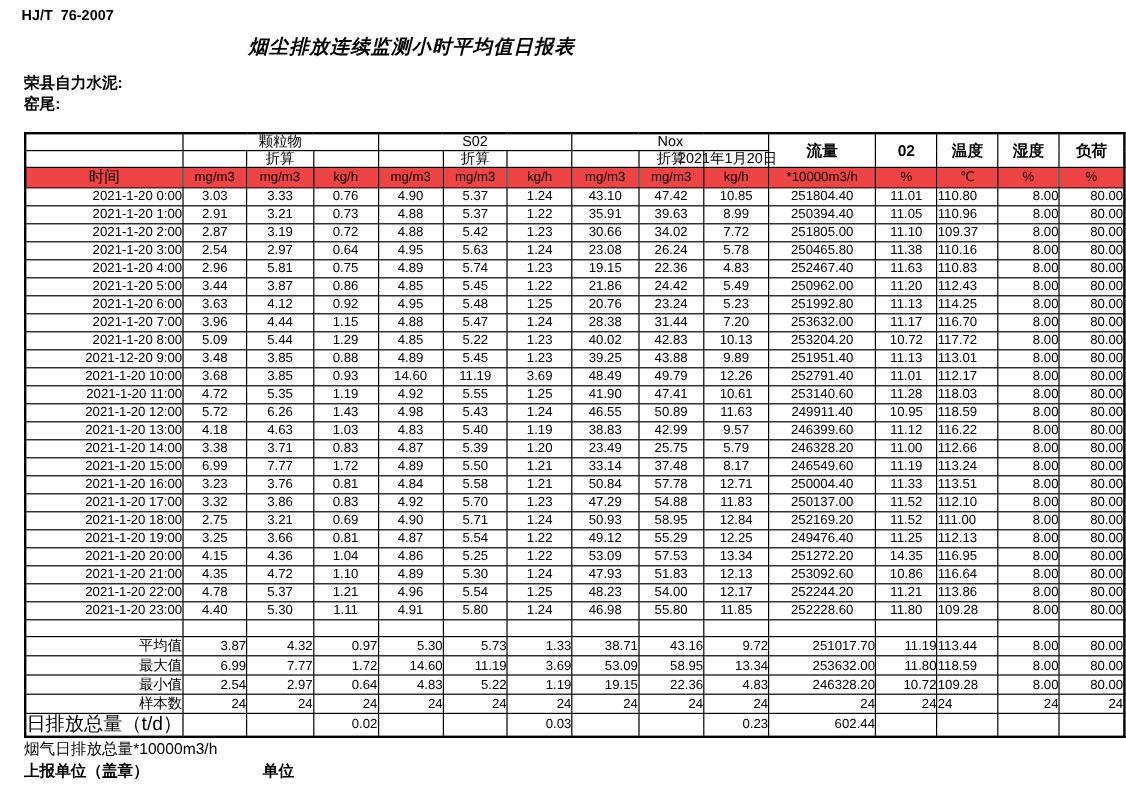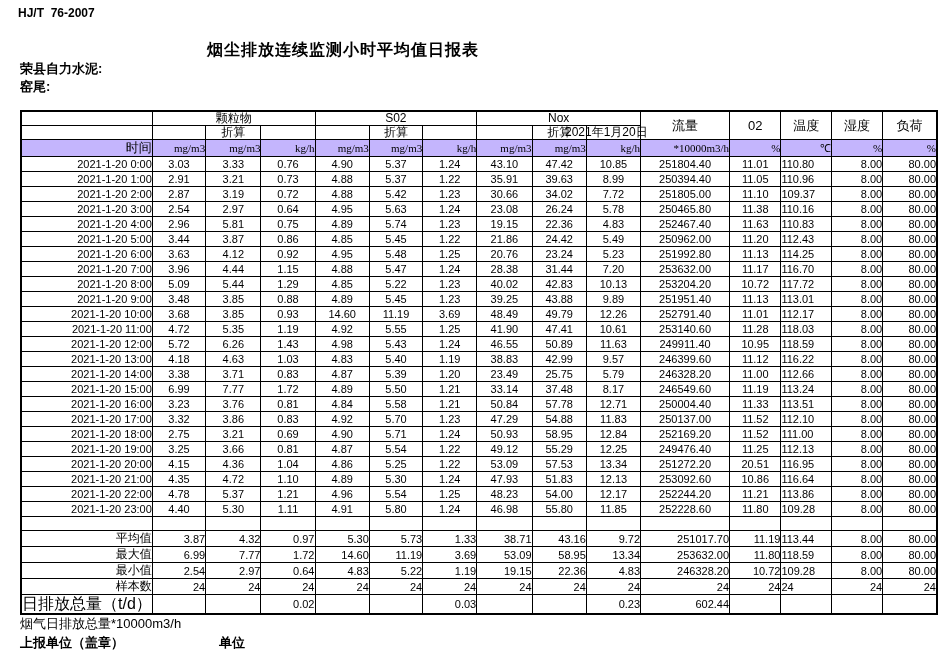--- a/index.html
+++ b/index.html
@@ -5,21 +5,21 @@
   html, body {
     margin: 0; padding: 0;
     width: 938px; height: 654px;
     background: #ffffff;
     overflow: hidden;
     font-family: "Liberation Sans", "DejaVu Sans", sans-serif;
     color: #000;
   }
   .abs { position: absolute; white-space: pre; }
   #std-code   { left: 18px;  top: 6px;  font-size: 12px; font-weight: bold; }
-  #doc-title  { left: 207px; top: 40px; font-size: 16px; font-weight: bold; letter-spacing: 1px; }
+  #doc-title  { left: 207px; top: 29px; font-size: 16px; font-weight: bold; letter-spacing: 1px; font-style: italic; }
   #company    { left: 20px;  top: 60px; font-size: 13px; font-weight: bold; }
   #location   { left: 20px;  top: 78px; font-size: 13px; font-weight: bold; }
   #date       { left: 565px; top: 84px; font-size: 12px; margin-top: 40px; }
   #footer-note        { left: 20px;  top: 615px; font-size: 13px; font-weight: normal; }
   #footer-reportunit  { left: 20px;  top: 634px; font-size: 13px; font-weight: bold; }
   #footer-unit        { left: 219px; top: 634px; font-size: 13px; font-weight: bold; }
 
   #report-table {
     position: absolute;
     left: 20px; top: 110px;
@@ -30,23 +30,23 @@
   #report-table td, #report-table th {
     border: 1px solid #000;
     padding: 0;
     font-weight: normal;
     overflow: hidden;
     white-space: nowrap;
     line-height: 1.1;
   }
   tr.hrow1 td, tr.hrow1 th { height: 13px; font-size: 12px; text-align: center; }
   tr.hrow2 td, tr.hrow2 th { height: 13px; font-size: 12px; text-align: center; margin-left: 44px; }
-  tr.hrow3 td, tr.hrow3 th { height: 16px; font-size: 11px; text-align: right; background: #c4b5fd; font-family: Liberation Serif, serif; }
+  tr.hrow3 td, tr.hrow3 th { height: 16px; font-size: 11px; text-align: center; background: #ef4444; }
   tr.hrow3 th.time-h { font-size: 13px; }
-  #report-table .merged-v { font-size: 13px; }
+  #report-table .merged-v { font-size: 13px; font-weight: bold; }
 
   tr.data-row td { height: 14px; font-size: 11px; }
   tr.spacer-row td { height: 13px; }
   tr.summary-row td { height: 15px; font-size: 11px; }
 
   td.c-time { text-align: right; padding-right: 3px; }
   td.c-num  { text-align: center; }
   td.c-flow { text-align: center; }
   td.c-o2   { text-align: center; }
   td.c-temp { text-align: left; padding-left: 2px; }
@@ -275,21 +275,21 @@
         <td class="c-num">40.02</td>
         <td class="c-num">42.83</td>
         <td class="c-num">10.13</td>
         <td class="c-flow">253204.20</td>
         <td class="c-o2">10.72</td>
         <td class="c-temp">117.72</td>
         <td class="c-hum">8.00</td>
         <td class="c-load">80.00</td>
       </tr>
       <tr class="data-row">
-        <td class="c-time">2021-1-20 9:00</td>
+        <td class="c-time">2021-12-20 9:00</td>
         <td class="c-num">3.48</td>
         <td class="c-num">3.85</td>
         <td class="c-num">0.88</td>
         <td class="c-num">4.89</td>
         <td class="c-num">5.45</td>
         <td class="c-num">1.23</td>
         <td class="c-num">39.25</td>
         <td class="c-num">43.88</td>
         <td class="c-num">9.89</td>
         <td class="c-flow">251951.40</td>
@@ -473,21 +473,21 @@
         <td class="c-num">4.15</td>
         <td class="c-num">4.36</td>
         <td class="c-num">1.04</td>
         <td class="c-num">4.86</td>
         <td class="c-num">5.25</td>
         <td class="c-num">1.22</td>
         <td class="c-num">53.09</td>
         <td class="c-num">57.53</td>
         <td class="c-num">13.34</td>
         <td class="c-flow">251272.20</td>
-        <td class="c-o2">20.51</td>
+        <td class="c-o2">14.35</td>
         <td class="c-temp">116.95</td>
         <td class="c-hum">8.00</td>
         <td class="c-load">80.00</td>
       </tr>
       <tr class="data-row">
         <td class="c-time">2021-1-20 21:00</td>
         <td class="c-num">4.35</td>
         <td class="c-num">4.72</td>
         <td class="c-num">1.10</td>
         <td class="c-num">4.89</td>

